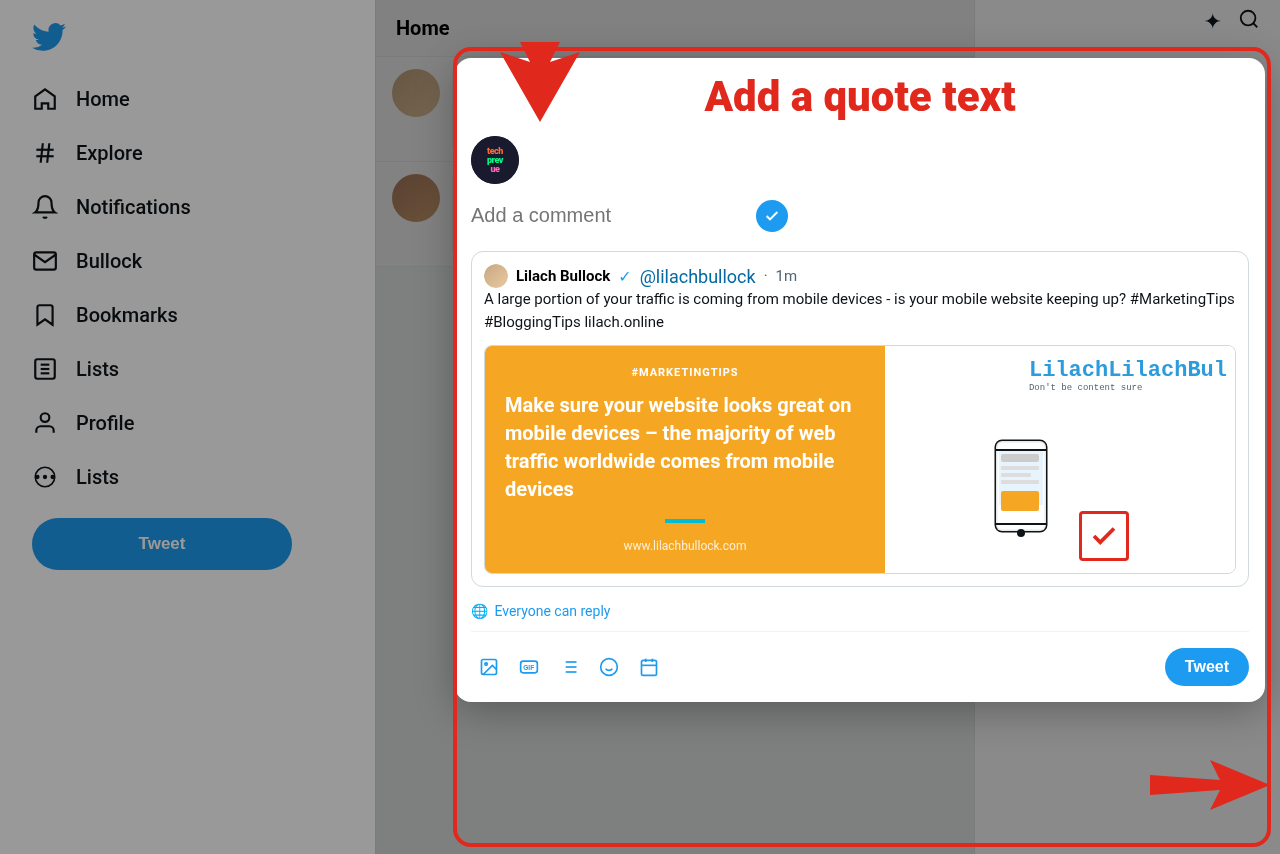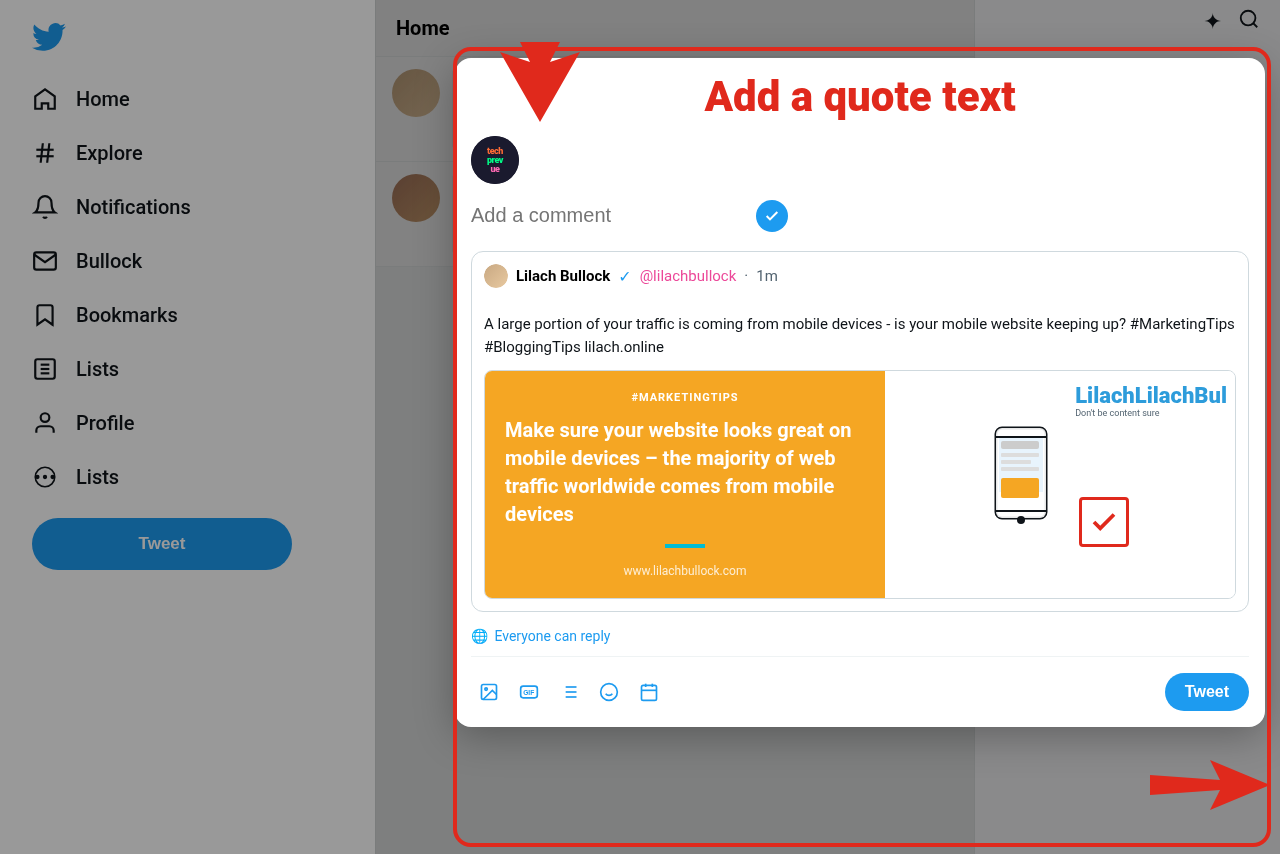--- a/index.html
+++ b/index.html
@@ -172,21 +172,21 @@
     .quoted-tweet {
       border: 1px solid #cfd9de;
       border-radius: 12px;
       padding: 12px;
       margin-bottom: 16px;
     }
     .quoted-tweet-header {
       display: flex;
       align-items: center;
       gap: 8px;
-      margin-bottom: 25px;
+      margin-bottom: 0;
     }
     .qt-avatar {
       width: 24px;
       height: 24px;
       border-radius: 50%;
       overflow: hidden;
     }
     .qt-avatar-img {
       width: 24px;
       height: 24px;
@@ -195,22 +195,22 @@
     }
     .qt-name {
       font-weight: 700;
       font-size: 15px;
     }
     .qt-verified {
       color: #1d9bf0;
       font-size: 16px;
     }
     .qt-handle {
-      color: #ec4899;
-      font-size: 15px;
+      color: #0369a1;
+      font-size: 18px;
     }
     .qt-time {
       color: #536471;
       font-size: 15px;
     }
     .qt-text {
       font-size: 15px;
       color: #0f1419;
       margin-bottom: 12px;
       line-height: 1.5;
@@ -253,24 +253,25 @@
       margin-bottom: 16px;
     }
     .card-url {
       font-size: 12px;
       color: rgba(255,255,255,0.8);
     }
     .card-right {
       flex: 1;
       background: #fff;
       display: flex;
-      align-items: flex-start;
+      align-items: flex-end;
       justify-content: center;
       padding: 12px;
       position: relative;
+      font-family: Liberation Mono, monospace;
     }
     .card-logo-area {
       position: absolute;
       top: 12px;
       right: 8px;
     }
     .lilach-logo {
       font-size: 20px;
       font-weight: 900;
       color: #2d9cdb;

